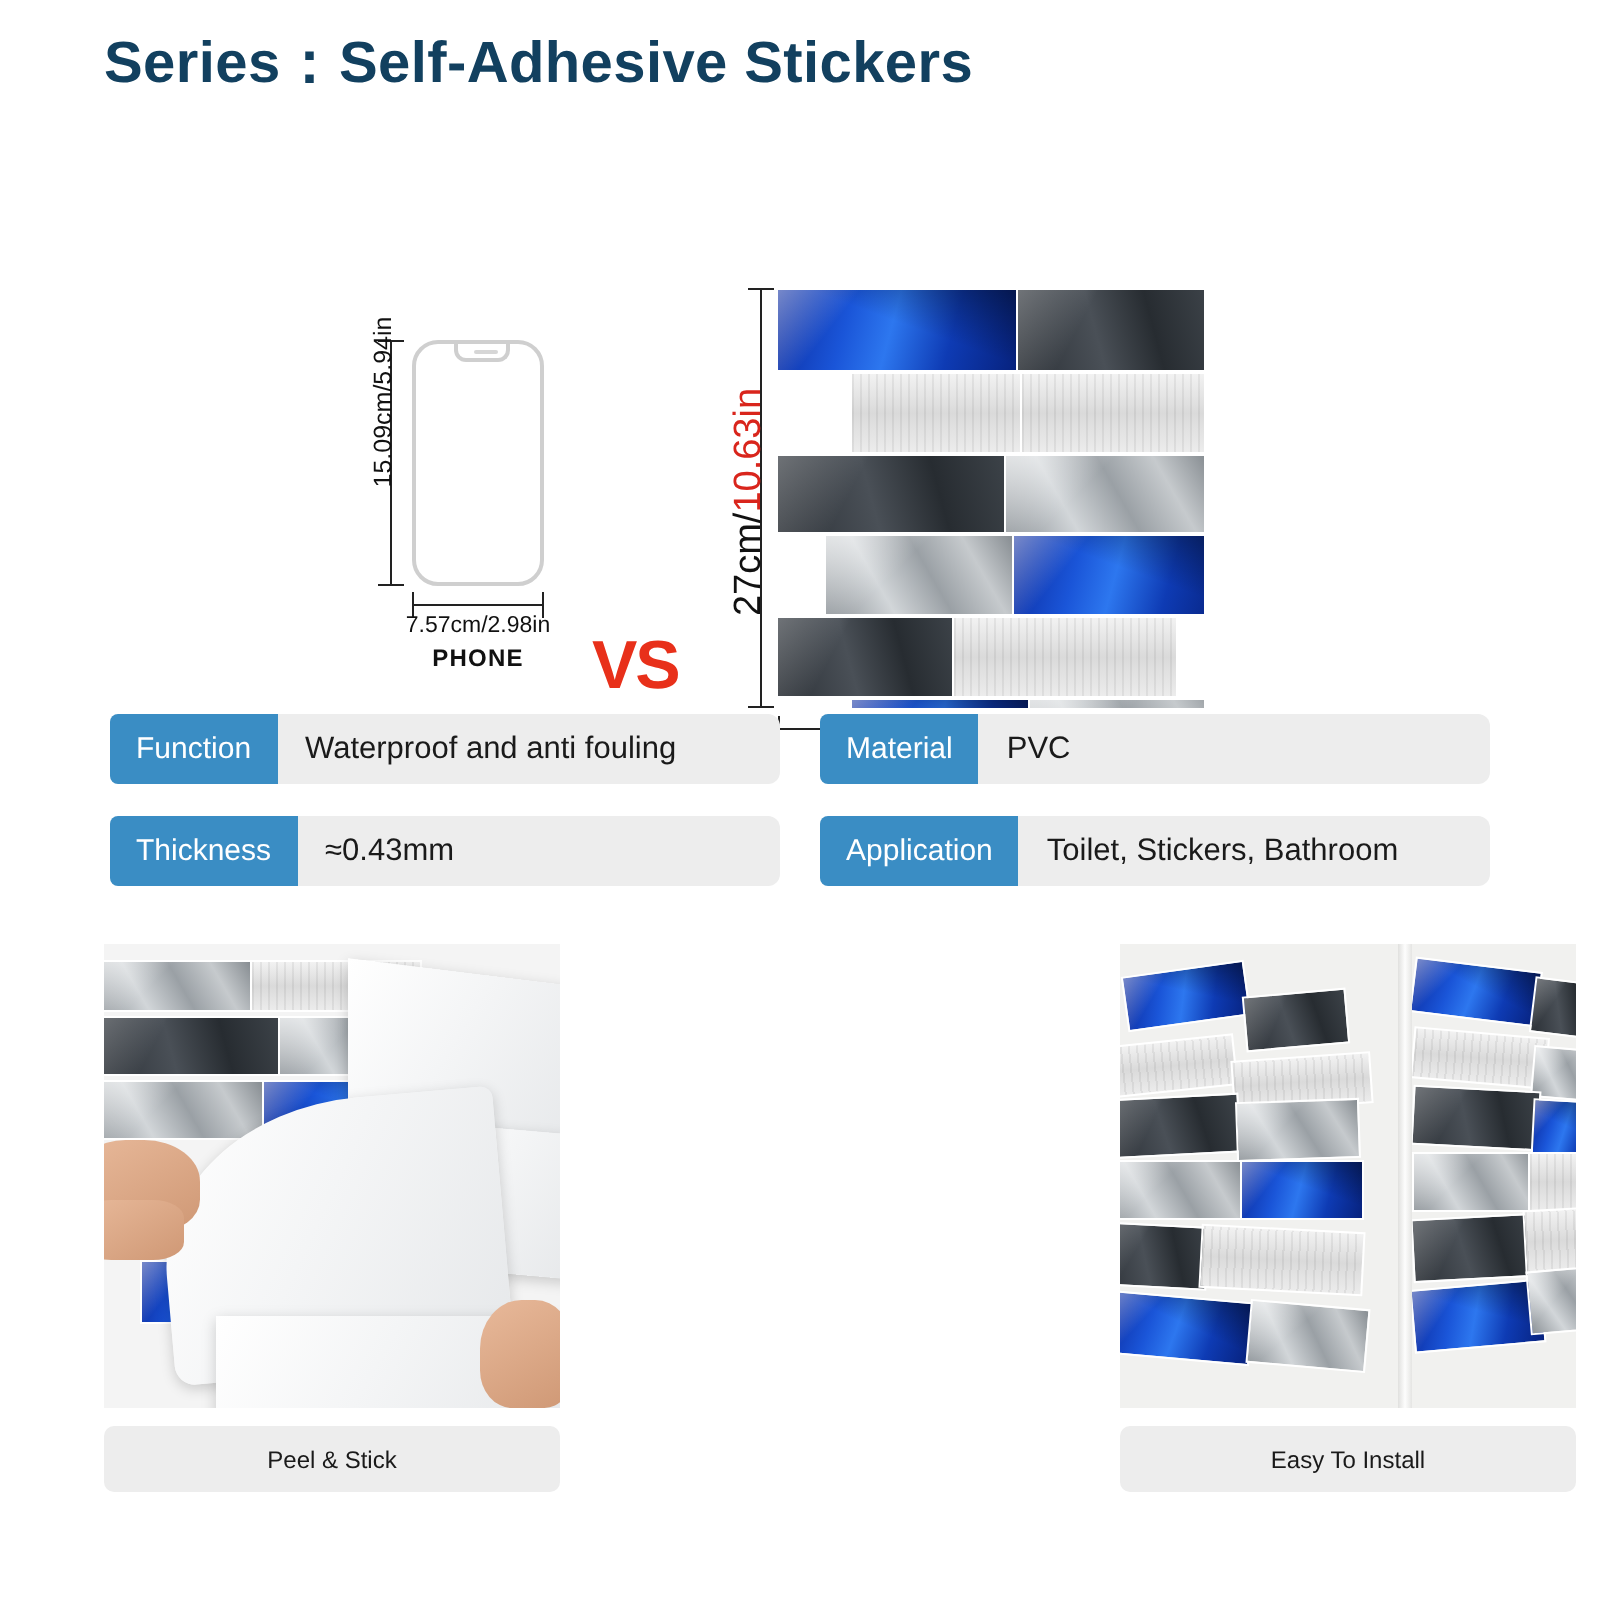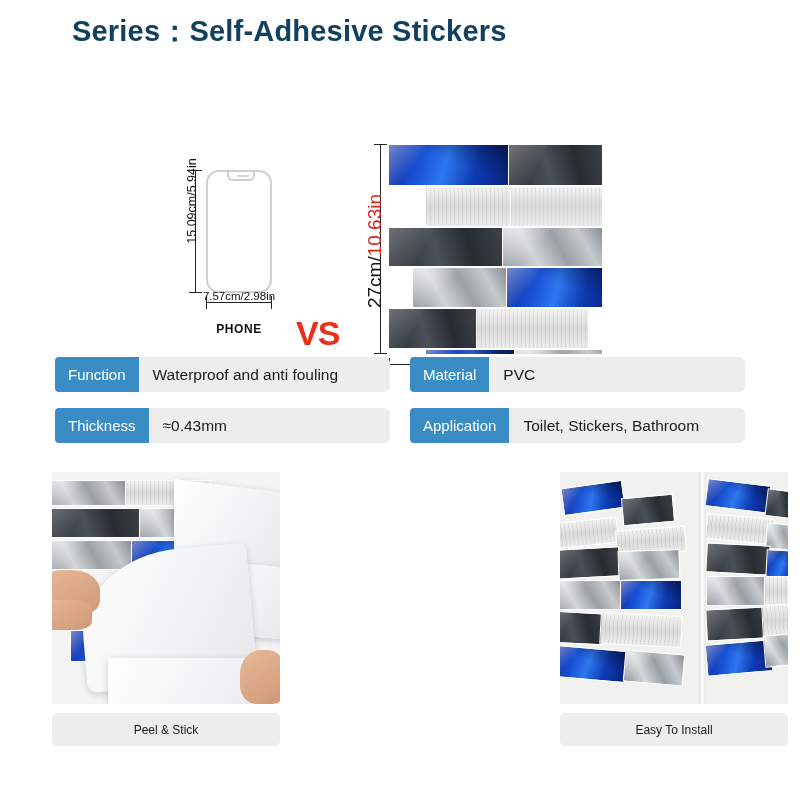--- a/index.html
+++ b/index.html
@@ -12,21 +12,21 @@
     position:relative;
   }
 
   
   #header{
     position:absolute;left:0;top:0;width:800px;height:62px;
   }
   #title{
     position:absolute;left:52px;top:12px;
     font-size:29px;font-weight:bold;letter-spacing:.2px;
-    color:#12405f;white-space:nowrap;margin-left:20px;
+    color:#12405f;white-space:nowrap;
   }
 
   
   #compare{position:absolute;left:0;top:62px;width:800px;height:275px;}
 
   
   #phone-group{position:absolute;left:168px;top:100px;width:150px;height:175px;}
   #phone-body{
     position:absolute;left:38px;top:8px;width:66px;height:123px;
     border:2px solid #cfcfcf;border-radius:13px;background:#fff;box-sizing:border-box;
@@ -47,21 +47,21 @@
   #phone-vlabel{
     position:absolute;left:-38px;top:32px;width:123px;
     text-align:center;font-size:12.5px;color:#111;
     transform:rotate(-90deg);white-space:nowrap;
   }
   
   #phone-hline{position:absolute;left:38px;top:140px;width:66px;height:1px;background:#222;}
   #phone-hl{position:absolute;left:38px;top:134px;width:1px;height:13px;background:#222;}
   #phone-hr{position:absolute;left:103px;top:134px;width:1px;height:13px;background:#222;}
   #phone-hlabel{
-    position:absolute;left:-4px;top:128px;width:150px;text-align:center;
+    position:absolute;left:-4px;top:145px;width:150px;text-align:center;
     font-size:11.5px;color:#111;white-space:nowrap;
   }
   #phone-name{
     position:absolute;left:-4px;top:160px;width:150px;text-align:center;
     font-size:12px;font-weight:bold;color:#111;letter-spacing:.6px;
   }
 
   
   #vs{
     position:absolute;left:296px;top:252px;

